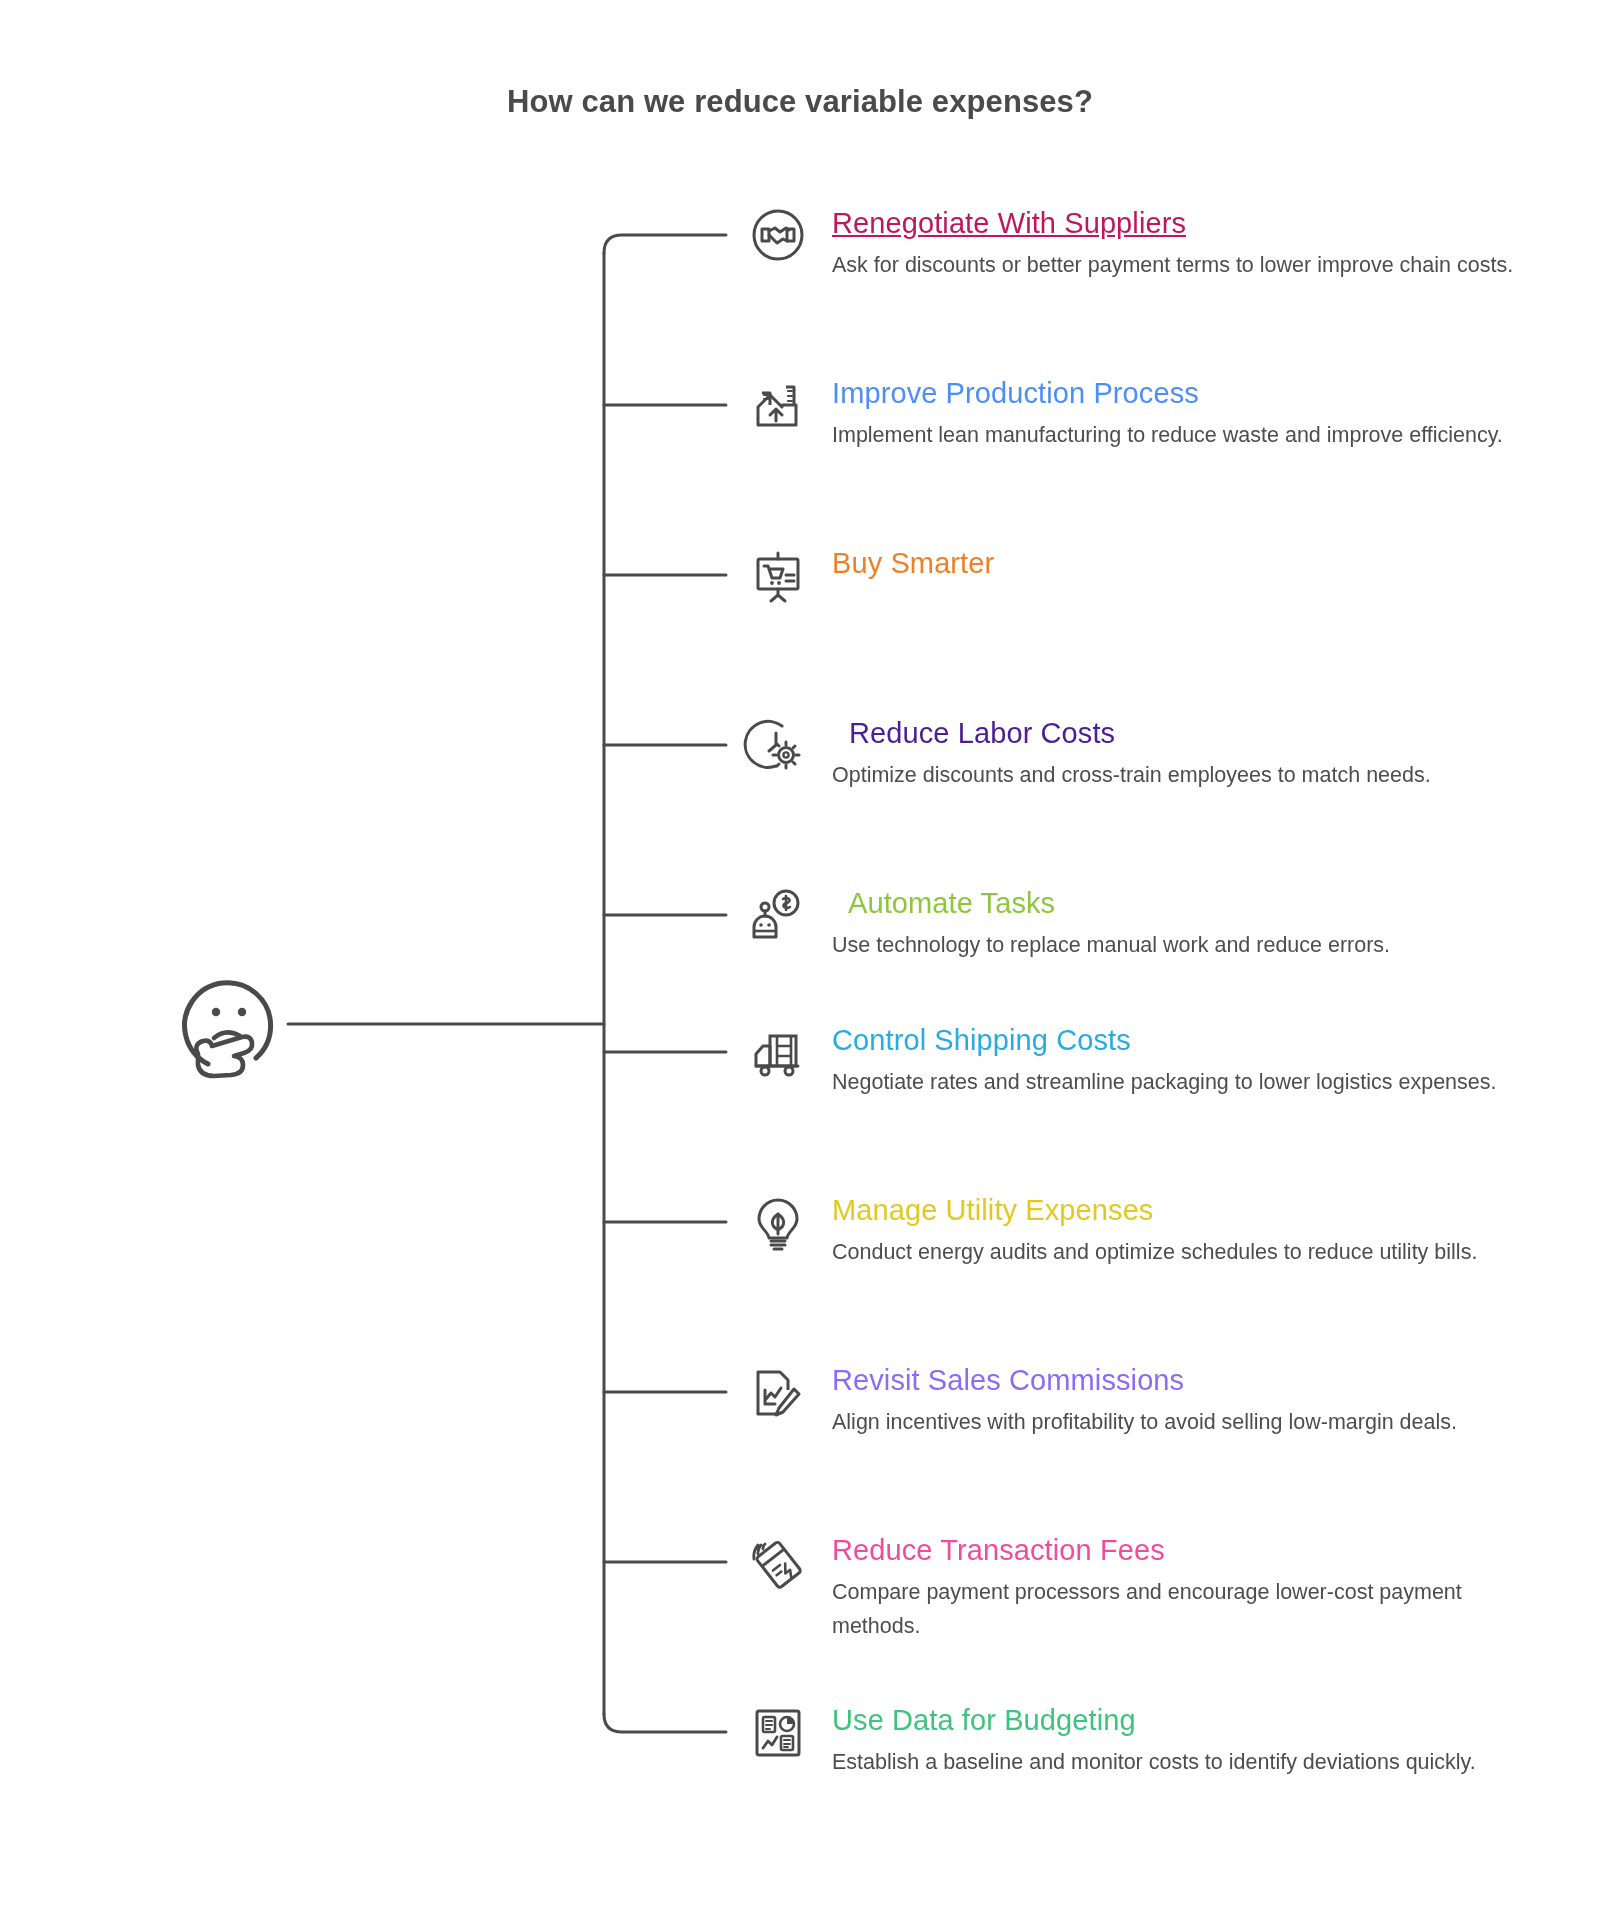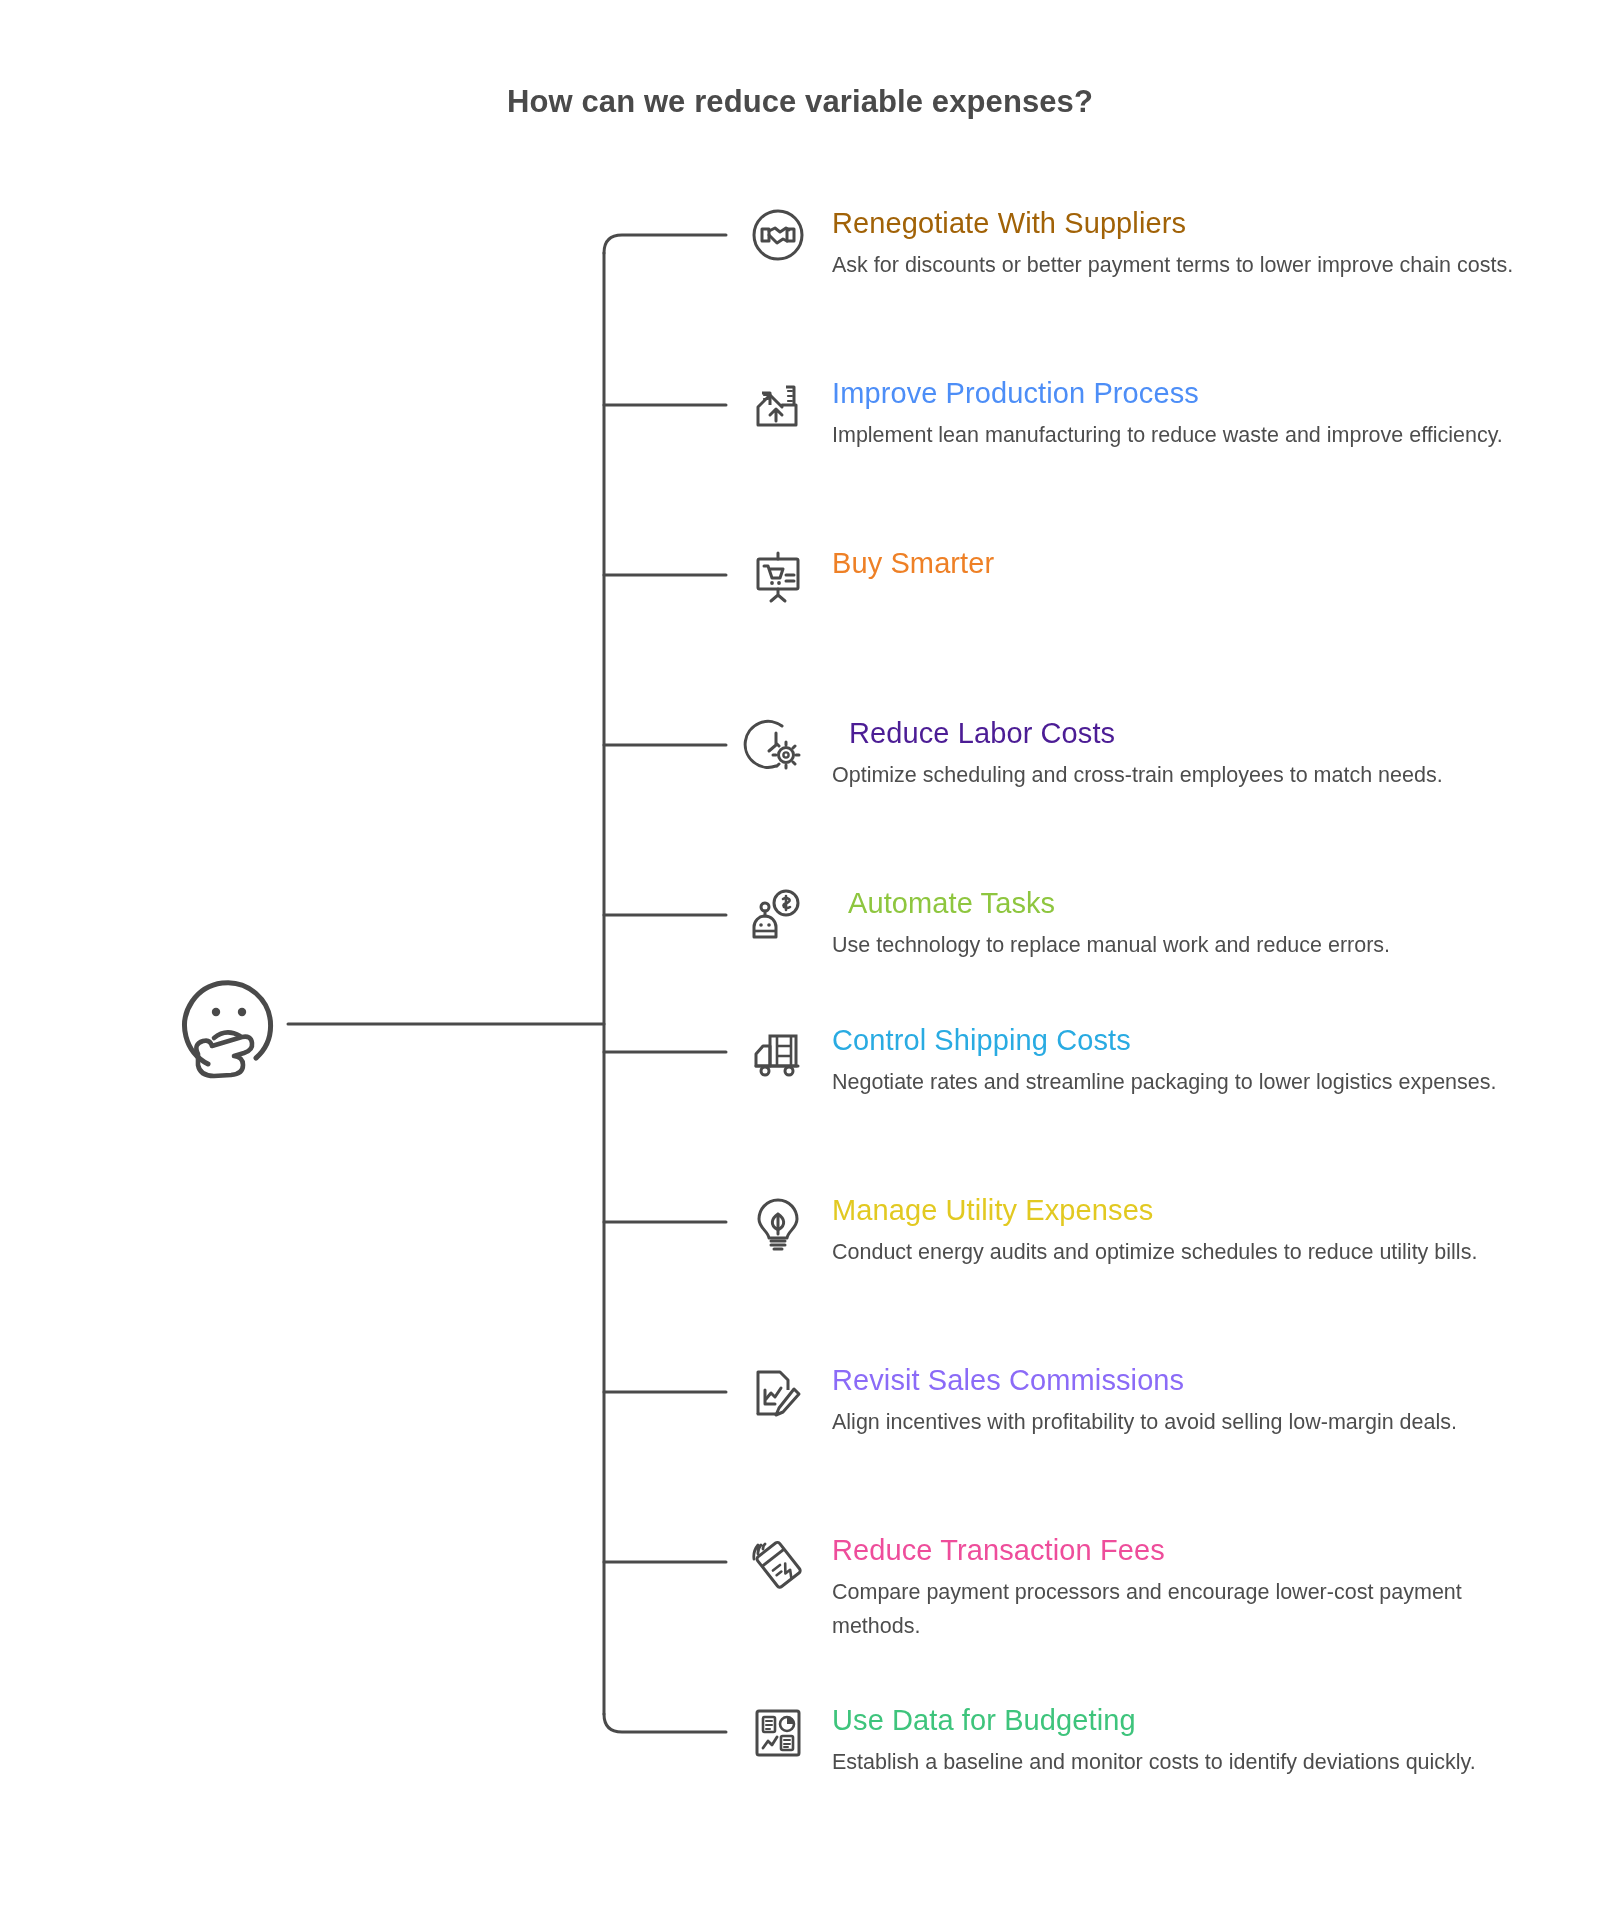--- a/index.html
+++ b/index.html
@@ -115,21 +115,21 @@
   <div class="branch" style="top:205px">
     <div class="icon-box">
       <svg viewBox="0 0 60 60" width="60" height="60">
         <circle cx="30" cy="30" r="24" fill="none" stroke="#4a4a4a" stroke-width="3"></circle>
         <path d="M14 24 h7 v12 h-7 z M46 24 h-7 v12 h7 z" fill="none" stroke="#4a4a4a" stroke-width="3" stroke-linejoin="round"></path>
         <path d="M21 26 l6 -3 l5 4 l6 -4 l3 2" fill="none" stroke="#4a4a4a" stroke-width="3" stroke-linejoin="round" stroke-linecap="round"></path>
         <path d="M21 30 l8 8 l6 -4 l4 2" fill="none" stroke="#4a4a4a" stroke-width="3" stroke-linejoin="round" stroke-linecap="round"></path>
       </svg>
     </div>
     <div class="text-box">
-      <div class="b-title" style="color: #a16207;">Renegotiate With Suppliers</div>
+      <div class="b-title" style="color: #be185d; text-decoration: underline;">Renegotiate With Suppliers</div>
       <div class="b-desc">Ask for discounts or better payment terms to lower improve chain costs.</div>
     </div>
   </div>
 
   <div class="branch" style="top:375px">
     <div class="icon-box">
       <svg viewBox="0 0 60 60" width="60" height="60">
         <path d="M10 50 v-18 l12 -12 l12 12 v-2 h14 v20 z" fill="none" stroke="#4a4a4a" stroke-width="3" stroke-linejoin="round"></path>
         <path d="M14 18 h8 v12 M38 12 h8 v18" fill="none" stroke="#4a4a4a" stroke-width="3" stroke-linejoin="round"></path>
         <path d="M16 20 h4 M16 24 h4 M40 16 h4 M40 21 h4 M40 26 h4" stroke="#4a4a4a" stroke-width="2.2" stroke-linecap="round"></path>
@@ -164,21 +164,21 @@
         <path d="M34 11 A23 23 0 1 0 28 51" fill="none" stroke="#4a4a4a" stroke-width="3" stroke-linecap="round"></path>
         <path d="M28 18 v12 l-7 6" fill="none" stroke="#4a4a4a" stroke-width="3" stroke-linecap="round" stroke-linejoin="round"></path>
         <circle cx="38" cy="40" r="7.5" fill="none" stroke="#4a4a4a" stroke-width="3"></circle>
         <circle cx="38" cy="40" r="2.6" fill="none" stroke="#4a4a4a" stroke-width="2.4"></circle>
         <path d="M38 30 v-3 M38 53 v-3 M48 40 h3 M28 40 h-3
                  M45 33 l2 -2 M31 49 l-2 2 M45 47 l2 2 M31 31 l-2 -2" stroke="#4a4a4a" stroke-width="3" stroke-linecap="round"></path>
       </svg>
     </div>
     <div class="text-box">
       <div class="b-title" style="color: #4c1d95; margin-left: 17px;">Reduce Labor Costs</div>
-      <div class="b-desc">Optimize scheduling and cross-train employees to match needs.</div>
+      <div class="b-desc">Optimize discounts and cross-train employees to match needs.</div>
     </div>
   </div>
 
   <div class="branch" style="top:885px">
     <div class="icon-box">
       <svg viewBox="0 0 60 60" width="60" height="60">
         <circle cx="38" cy="18" r="12" fill="none" stroke="#4a4a4a" stroke-width="3"></circle>
         <path d="M38 11 v14 M35 14 q3 -2 6 0 q2 2 -2 4 q-5 1 -3 4 q3 2 6 0" fill="none" stroke="#4a4a4a" stroke-width="2.6" stroke-linecap="round"></path>
         <circle cx="17" cy="22" r="4" fill="none" stroke="#4a4a4a" stroke-width="3"></circle>
         <path d="M17 26 v5" stroke="#4a4a4a" stroke-width="3" stroke-linecap="round"></path>

